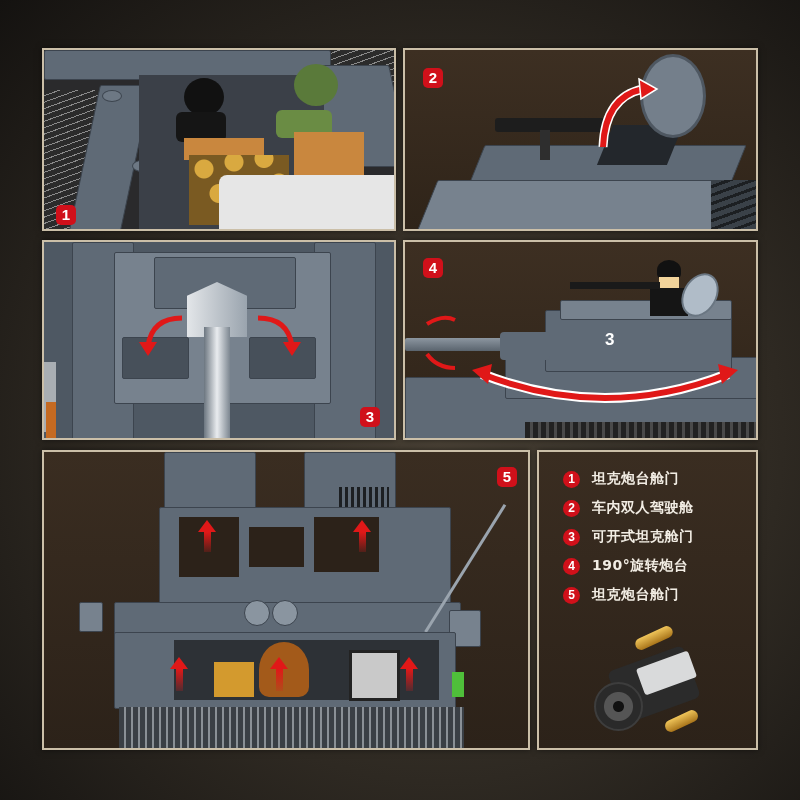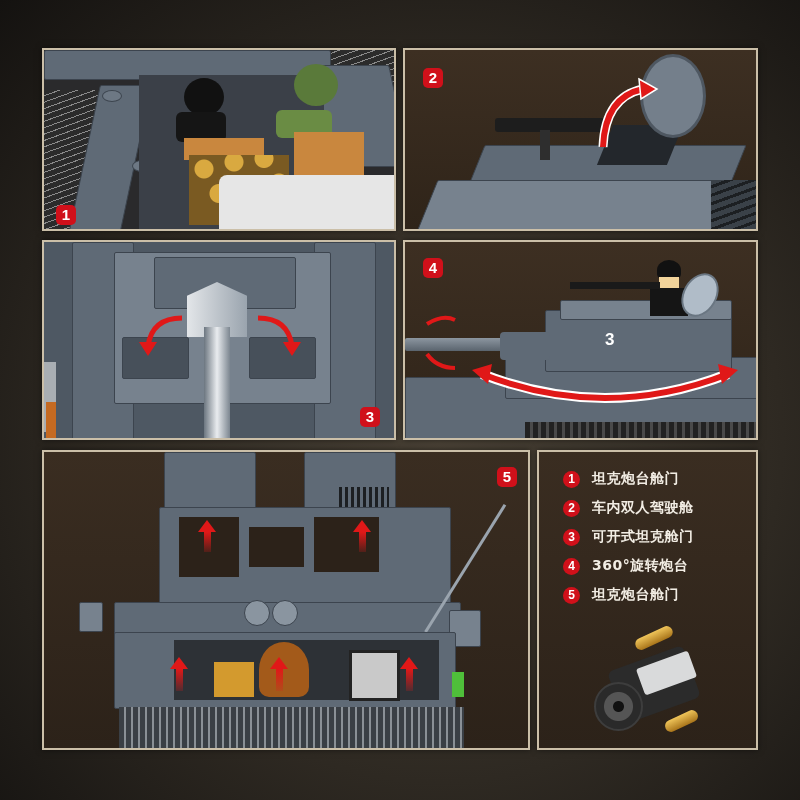--- a/index.html
+++ b/index.html
@@ -163,21 +163,21 @@
   <div class="legend-item" style="top:47px;">
     <span class="num">2</span>
     <span class="txt">车内双人驾驶舱</span>
   </div>
   <div class="legend-item" style="top:76px;">
     <span class="num">3</span>
     <span class="txt">可开式坦克舱门</span>
   </div>
   <div class="legend-item" style="top:105px;">
     <span class="num">4</span>
-    <span class="txt">360°旋转炮台</span>
+    <span class="txt">190°旋转炮台</span>
   </div>
   <div class="legend-item" style="top:134px;">
     <span class="num">5</span>
     <span class="txt">坦克炮台舱门</span>
   </div>
 
   <div style="position:absolute;left:40px;top:175px;width:140px;height:110px;">
     <div style="position:absolute;left:35px;top:30px;width:80px;height:55px;background:#2b2b2b;border-radius:6px;transform:rotate(-20deg);"></div>
     <div style="position:absolute;left:60px;top:32px;width:55px;height:28px;background:#d9dadb;border-radius:3px;transform:rotate(-20deg);"></div>
     <div style="position:absolute;left:15px;top:55px;width:45px;height:45px;border-radius:50%;background:radial-gradient(circle,#111 0 5px,#555 6px 14px,#2a2a2a 15px);border:2px solid #3d3d3d;"></div>

